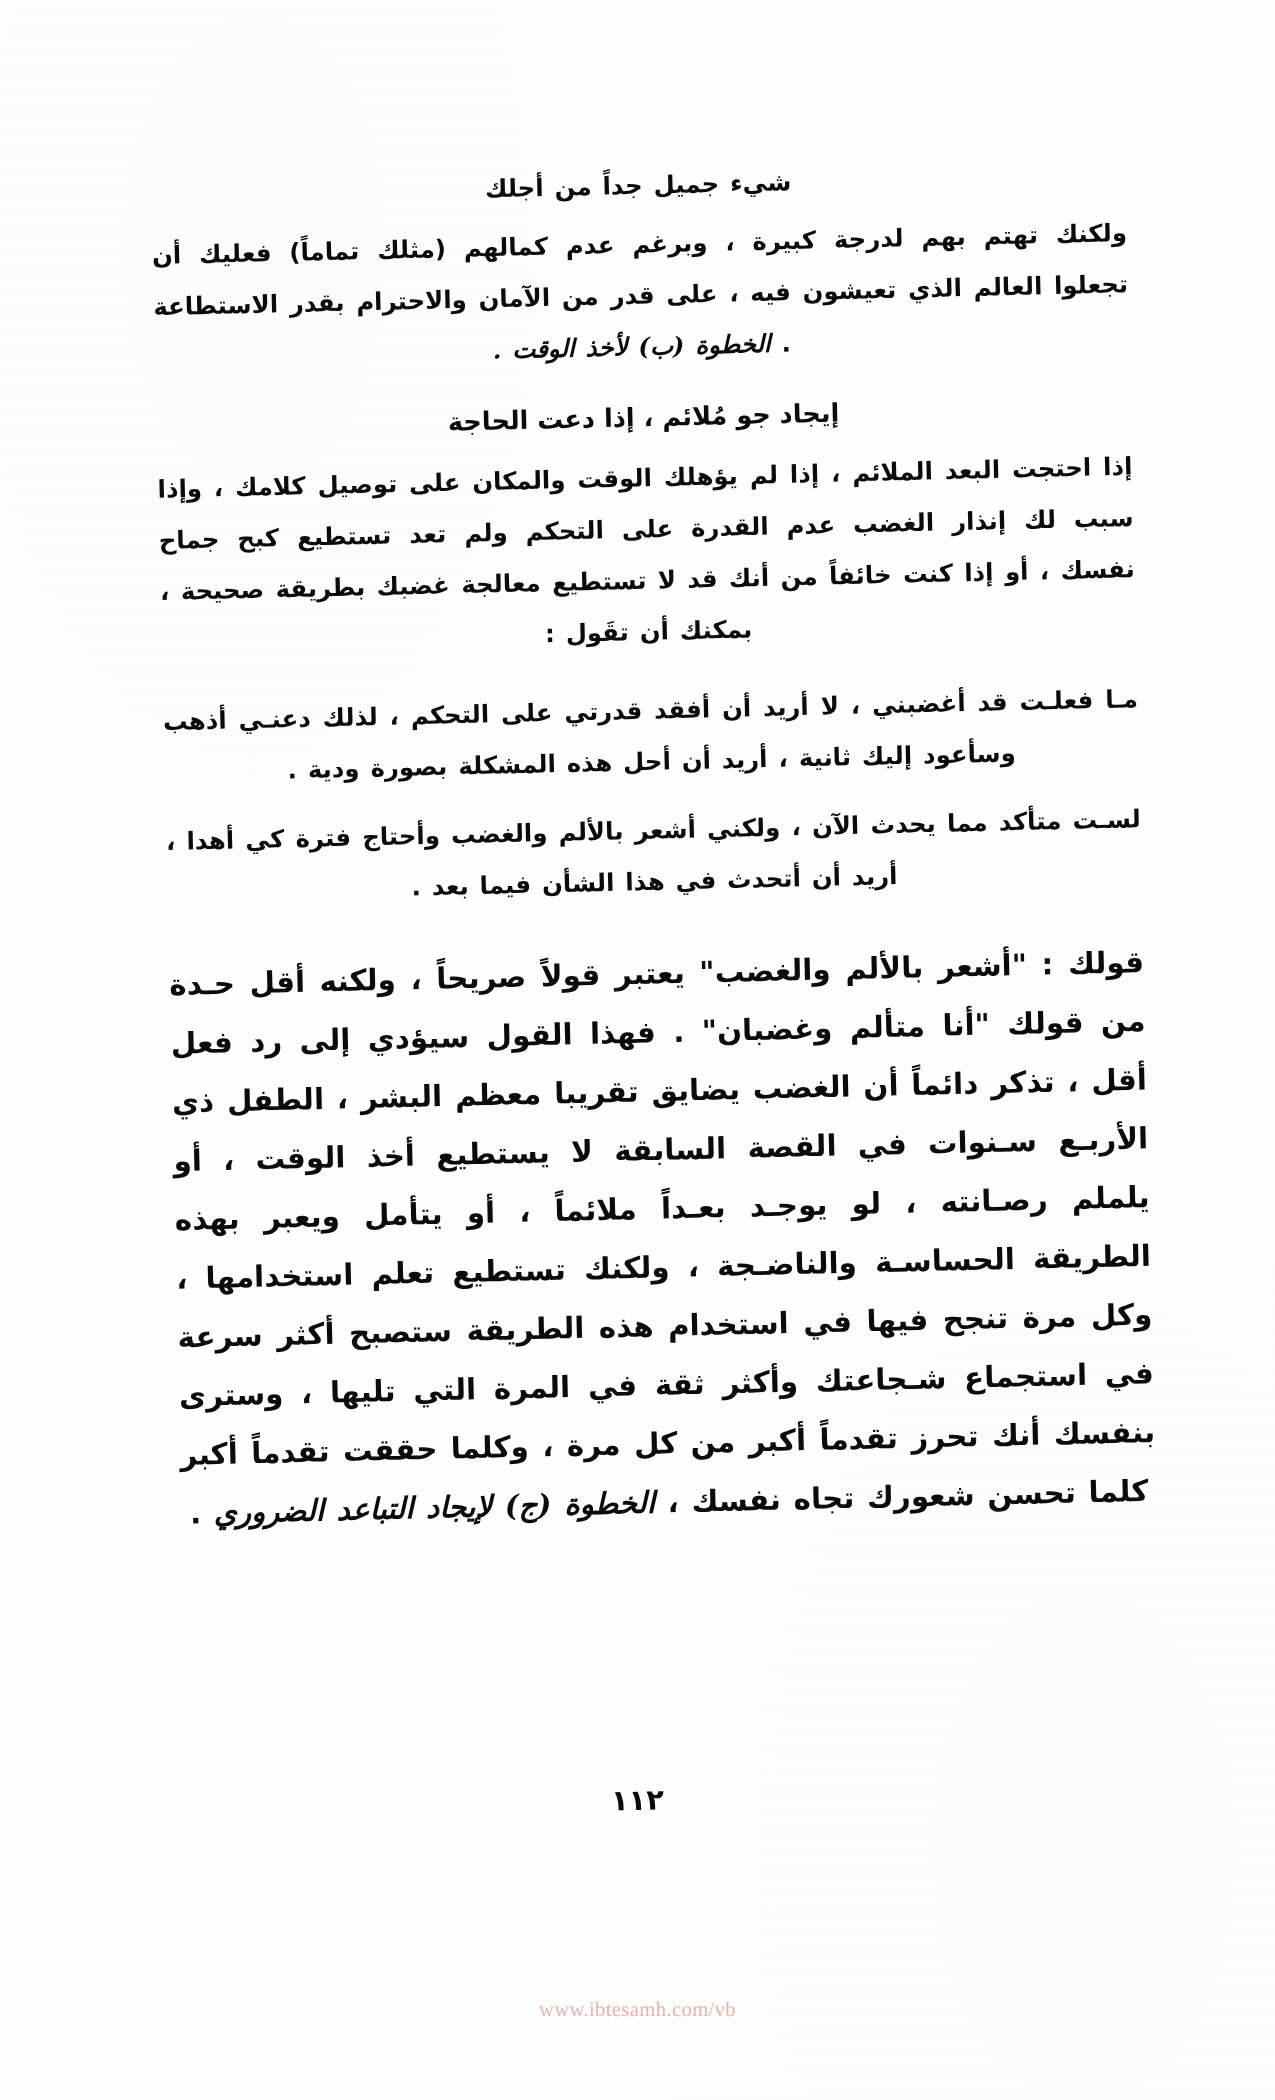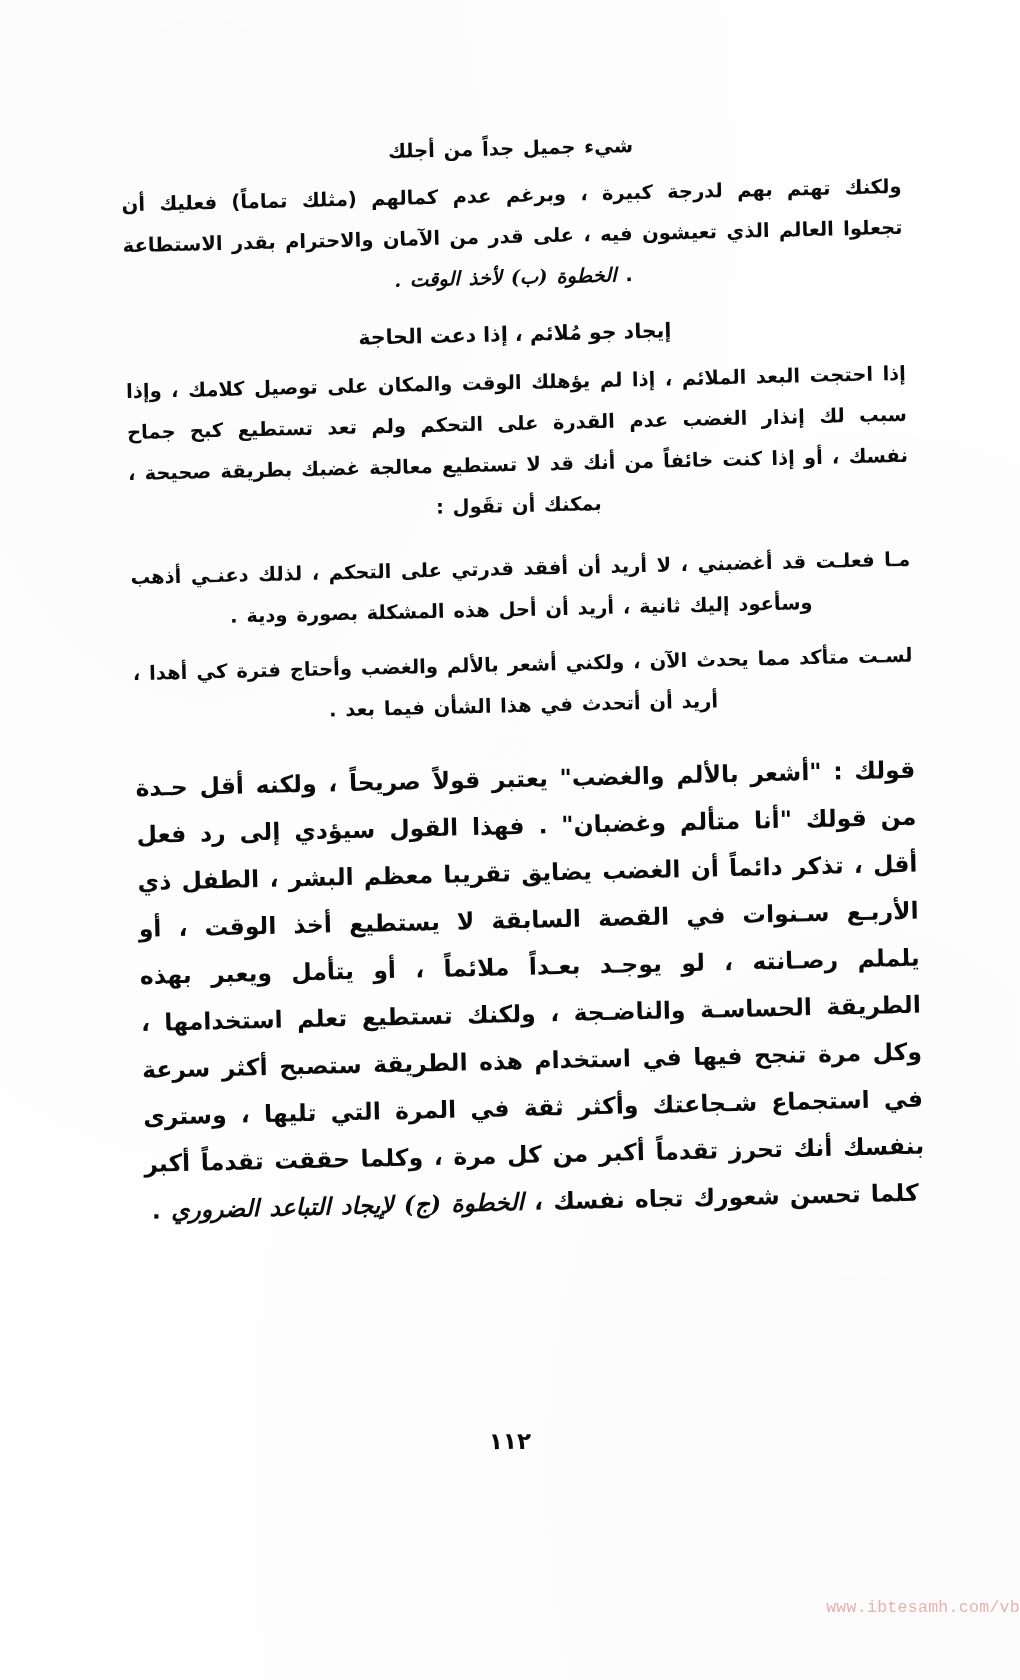--- a/index.html
+++ b/index.html
@@ -105,23 +105,23 @@
     color: #0b0b0b;
     transform: rotate(-1.0deg);
   }
 
   
   .footer-watermark {
     position: absolute;
     top: 1598px;
     left: 0;
     width: 1020px;
-    text-align: right;
+    text-align: center;
     font-size: 16.5px;
-    font-family: Liberation Mono, monospace;
+    font-family: Liberation Serif, serif;
     color: #e8b2ae;
     letter-spacing: 0.3px;
     direction: ltr;
   }
 
   
   .grain {
     position: absolute;
     inset: 0;
     pointer-events: none;

